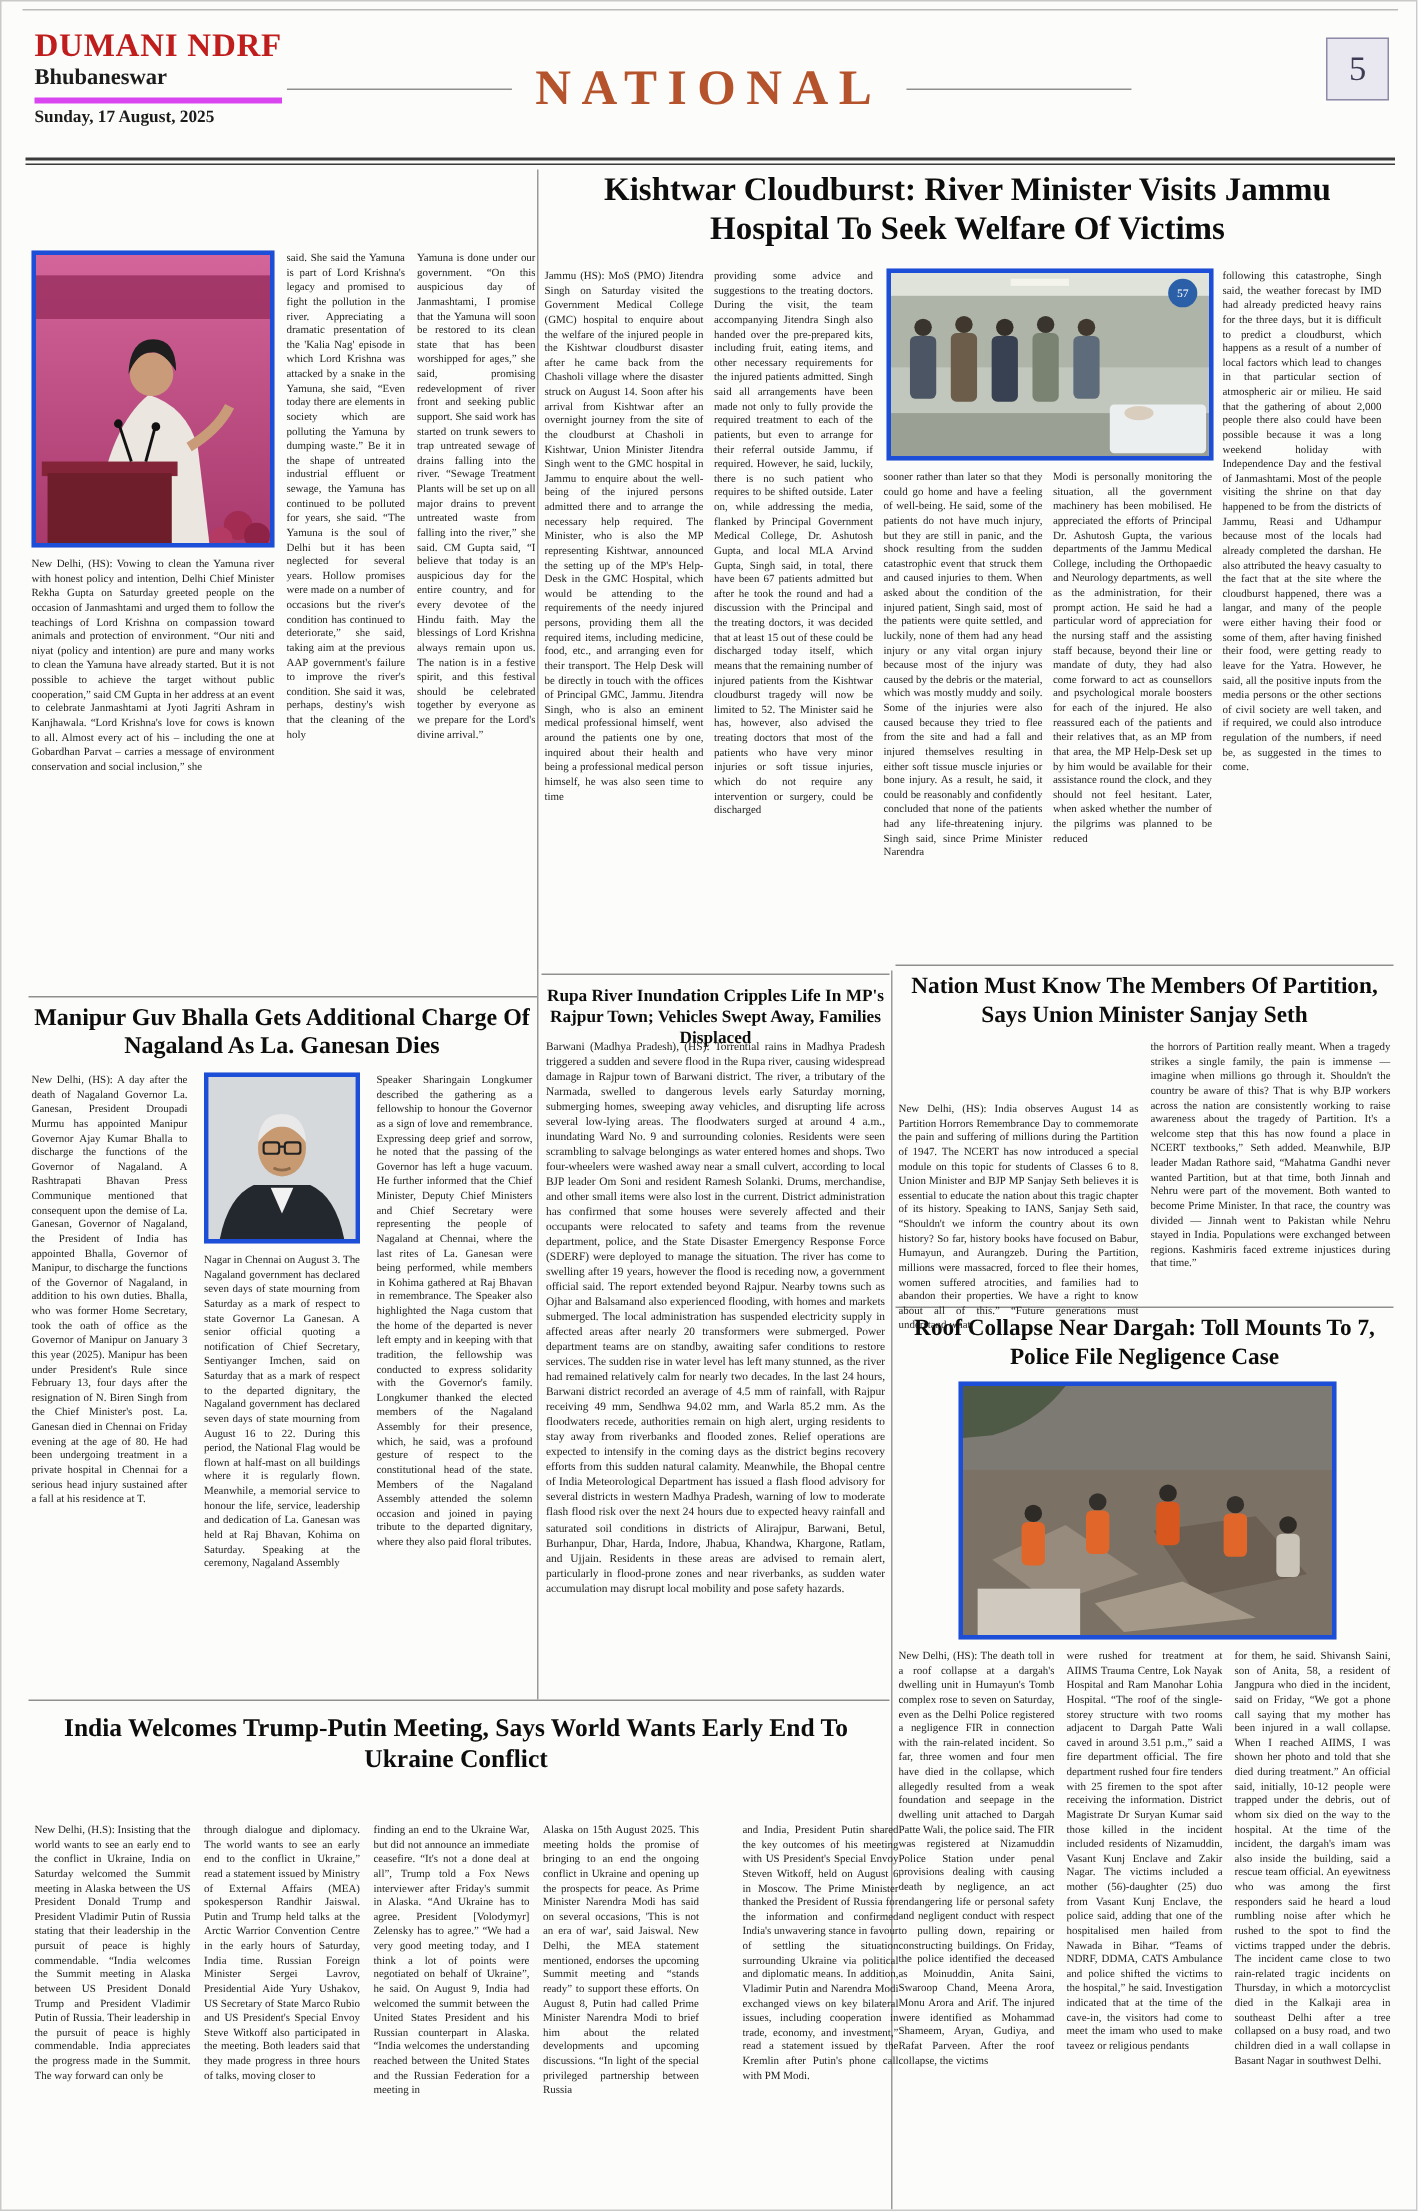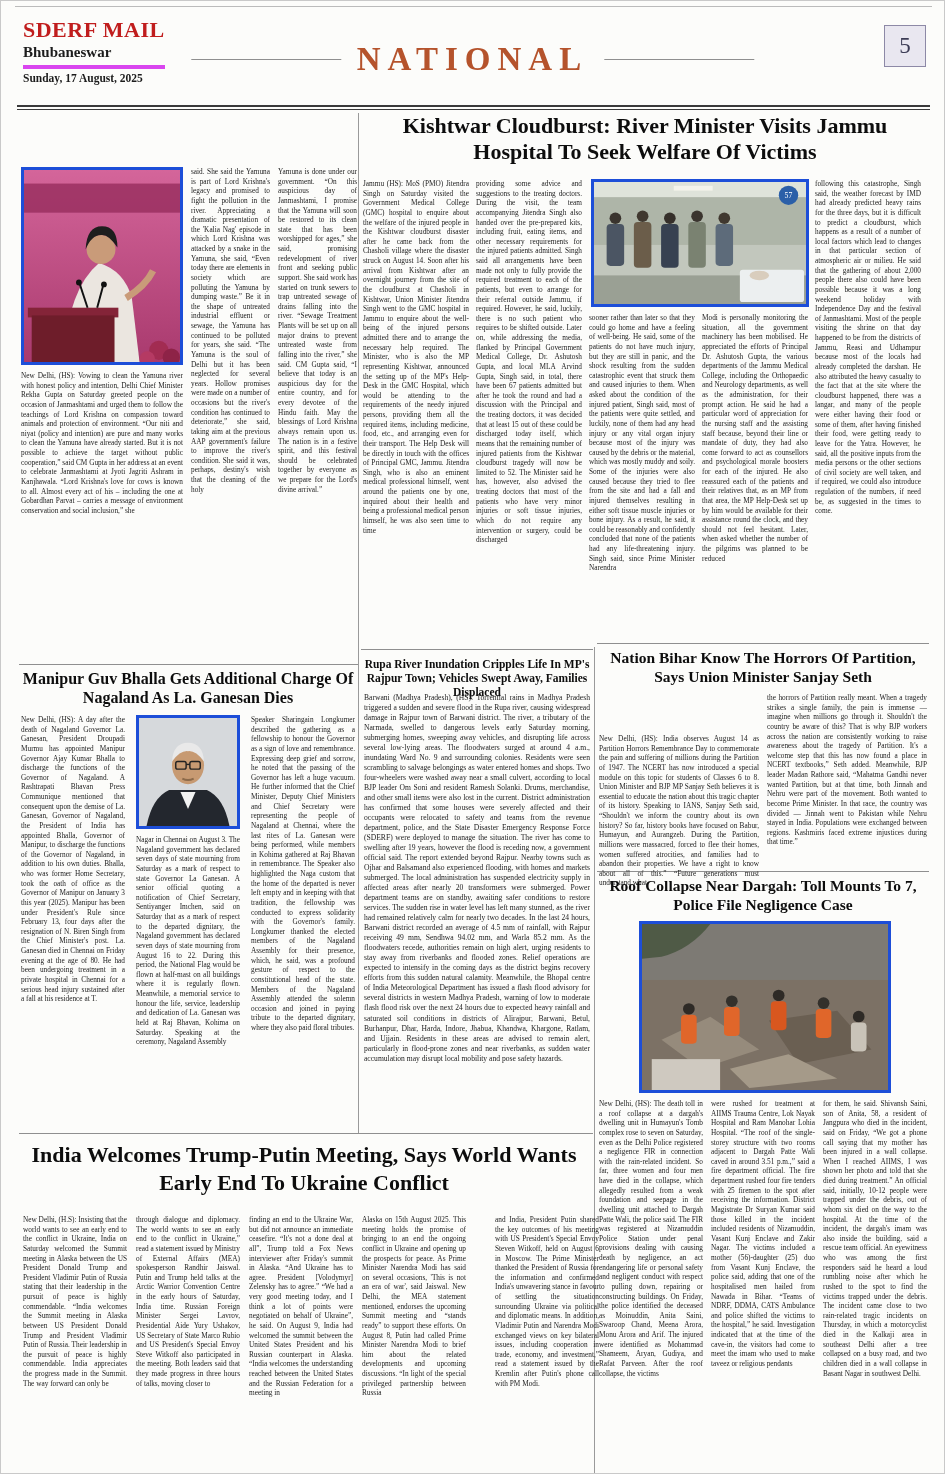--- a/index.html
+++ b/index.html
@@ -63,36 +63,36 @@
   .pa-c2 { left:170px; top:46px; width:160px; height:172px; }
 
   .art-roof { left:596px; top:874px; width:332px; height:598px; }
   .hl-roof { font-size:15.5px; padding-top:2px; }
   .ph-roof { left:42px; top:46px; width:252px; height:172px; }
   .ro-c1 { left:2px;  top:224px; width:104px; height:370px; }
   .ro-c2 { left:114px; top:224px; width:104px; height:370px; }
   .ro-c3 { left:226px; top:224px; width:104px; height:370px; }
 
   .art-trump { left:18px; top:1136px; width:570px; height:336px; }
-  .hl-trump { font-size:22px; padding-top:4px; line-height:1.25; }
+  .hl-trump { font-size:17px; padding-top:4px; line-height:1.25; }
   .tr-c1 { left:4px;   top:78px; width:104px; height:254px; }
   .tr-c2 { left:117px; top:78px; width:104px; height:254px; }
   .tr-c3 { left:230px; top:78px; width:104px; height:254px; }
   .tr-c4 { left:343px; top:78px; width:104px; height:254px; }
   .tr-c5 { left:456px; top:78px; width:104px; height:254px;margin-left:20px; }
 </style>
 </head>
 <body>
 
 <main class="page">
 
   <div class="hrule" style="left:14px; top:5px; width:917px; background:#bbb;"></div>
   <header class="masthead">
     <div class="brand">
-      <div class="brand-name">SDERF MAIL</div>
+      <div class="brand-name">DUMANI NDRF</div>
       <div class="brand-city">Bhubaneswar</div>
       <div class="brand-date">Sunday, 17 August, 2025</div>
     </div>
     <div class="section-wrap">
       <span class="section-line"></span>
       <h1 class="section-title">NATIONAL</h1>
       <span class="section-line"></span>
     </div>
     <div class="page-num">5</div>
   </header>
@@ -191,21 +191,21 @@
     <div class="col ma-c2">Nagar in Chennai on August 3. The Nagaland government has declared seven days of state mourning from Saturday as a mark of respect to state Governor La Ganesan. A senior official quoting a notification of Chief Secretary, Sentiyanger Imchen, said on Saturday that as a mark of respect to the departed dignitary, the Nagaland government has declared seven days of state mourning from August 16 to 22. During this period, the National Flag would be flown at half-mast on all buildings where it is regularly flown. Meanwhile, a memorial service to honour the life, service, leadership and dedication of La. Ganesan was held at Raj Bhavan, Kohima on Saturday. Speaking at the ceremony, Nagaland Assembly</div>
     <div class="col ma-c3">Speaker Sharingain Longkumer described the gathering as a fellowship to honour the Governor as a sign of love and remembrance. Expressing deep grief and sorrow, he noted that the passing of the Governor has left a huge vacuum. He further informed that the Chief Minister, Deputy Chief Ministers and Chief Secretary were representing the people of Nagaland at Chennai, where the last rites of La. Ganesan were being performed, while members in Kohima gathered at Raj Bhavan in remembrance. The Speaker also highlighted the Naga custom that the home of the departed is never left empty and in keeping with that tradition, the fellowship was conducted to express solidarity with the Governor's family. Longkumer thanked the elected members of the Nagaland Assembly for their presence, which, he said, was a profound gesture of respect to the constitutional head of the state. Members of the Nagaland Assembly attended the solemn occasion and joined in paying tribute to the departed dignitary, where they also paid floral tributes.</div>
   </section>
 
   <section class="article art-rupa">
     <h2 class="headline hl-rupa">Rupa River Inundation Cripples Life In MP's Rajpur Town; Vehicles Swept Away, Families Displaced</h2>
     <div class="col rupa-body">Barwani (Madhya Pradesh), (HS): Torrential rains in Madhya Pradesh triggered a sudden and severe flood in the Rupa river, causing widespread damage in Rajpur town of Barwani district. The river, a tributary of the Narmada, swelled to dangerous levels early Saturday morning, submerging homes, sweeping away vehicles, and disrupting life across several low-lying areas. The floodwaters surged at around 4 a.m., inundating Ward No. 9 and surrounding colonies. Residents were seen scrambling to salvage belongings as water entered homes and shops. Two four-wheelers were washed away near a small culvert, according to local BJP leader Om Soni and resident Ramesh Solanki. Drums, merchandise, and other small items were also lost in the current. District administration has confirmed that some houses were severely affected and their occupants were relocated to safety and teams from the revenue department, police, and the State Disaster Emergency Response Force (SDERF) were deployed to manage the situation. The river has come to swelling after 19 years, however the flood is receding now, a government official said. The report extended beyond Rajpur. Nearby towns such as Ojhar and Balsamand also experienced flooding, with homes and markets submerged. The local administration has suspended electricity supply in affected areas after nearly 20 transformers were submerged. Power department teams are on standby, awaiting safer conditions to restore services. The sudden rise in water level has left many stunned, as the river had remained relatively calm for nearly two decades. In the last 24 hours, Barwani district recorded an average of 4.5 mm of rainfall, with Rajpur receiving 49 mm, Sendhwa 94.02 mm, and Warla 85.2 mm. As the floodwaters recede, authorities remain on high alert, urging residents to stay away from riverbanks and flooded zones. Relief operations are expected to intensify in the coming days as the district begins recovery efforts from this sudden natural calamity. Meanwhile, the Bhopal centre of India Meteorological Department has issued a flash flood advisory for several districts in western Madhya Pradesh, warning of low to moderate flash flood risk over the next 24 hours due to expected heavy rainfall and saturated soil conditions in districts of Alirajpur, Barwani, Betul, Burhanpur, Dhar, Harda, Indore, Jhabua, Khandwa, Khargone, Ratlam, and Ujjain. Residents in these areas are advised to remain alert, particularly in flood-prone zones and near riverbanks, as sudden water accumulation may disrupt local mobility and pose safety hazards.</div>
   </section>
 
   <section class="article art-partition">
-    <h2 class="headline hl-partition">Nation Bihar Know The Horrors Of Partition, Says Union Minister Sanjay Seth</h2>
+    <h2 class="headline hl-partition">Nation Must Know The Members Of Partition, Says Union Minister Sanjay Seth</h2>
     <div class="col pa-c1">New Delhi, (HS): India observes August 14 as Partition Horrors Remembrance Day to commemorate the pain and suffering of millions during the Partition of 1947. The NCERT has now introduced a special module on this topic for students of Classes 6 to 8. Union Minister and BJP MP Sanjay Seth believes it is essential to educate the nation about this tragic chapter of its history. Speaking to IANS, Sanjay Seth said, “Shouldn't we inform the country about its own history? So far, history books have focused on Babur, Humayun, and Aurangzeb. During the Partition, millions were massacred, forced to flee their homes, women suffered atrocities, and families had to abandon their properties. We have a right to know about all of this.” “Future generations must understand what</div>
     <div class="col pa-c2">the horrors of Partition really meant. When a tragedy strikes a single family, the pain is immense — imagine when millions go through it. Shouldn't the country be aware of this? That is why BJP workers across the nation are consistently working to raise awareness about the tragedy of Partition. It's a welcome step that this has now found a place in NCERT textbooks,” Seth added. Meanwhile, BJP leader Madan Rathore said, “Mahatma Gandhi never wanted Partition, but at that time, both Jinnah and Nehru were part of the movement. Both wanted to become Prime Minister. In that race, the country was divided — Jinnah went to Pakistan while Nehru stayed in India. Populations were exchanged between regions. Kashmiris faced extreme injustices during that time.”</div>
   </section>
 
   <section class="article art-roof">
     <h2 class="headline hl-roof">Roof Collapse Near Dargah: Toll Mounts To 7, Police File Negligence Case</h2>
     <figure class="photo ph-roof">
       <svg viewBox="0 0 252 172" preserveAspectRatio="none">
         <rect width="252" height="172" fill="#8f8a82"></rect>
         <rect y="0" width="252" height="58" fill="#7d7a74"></rect>

